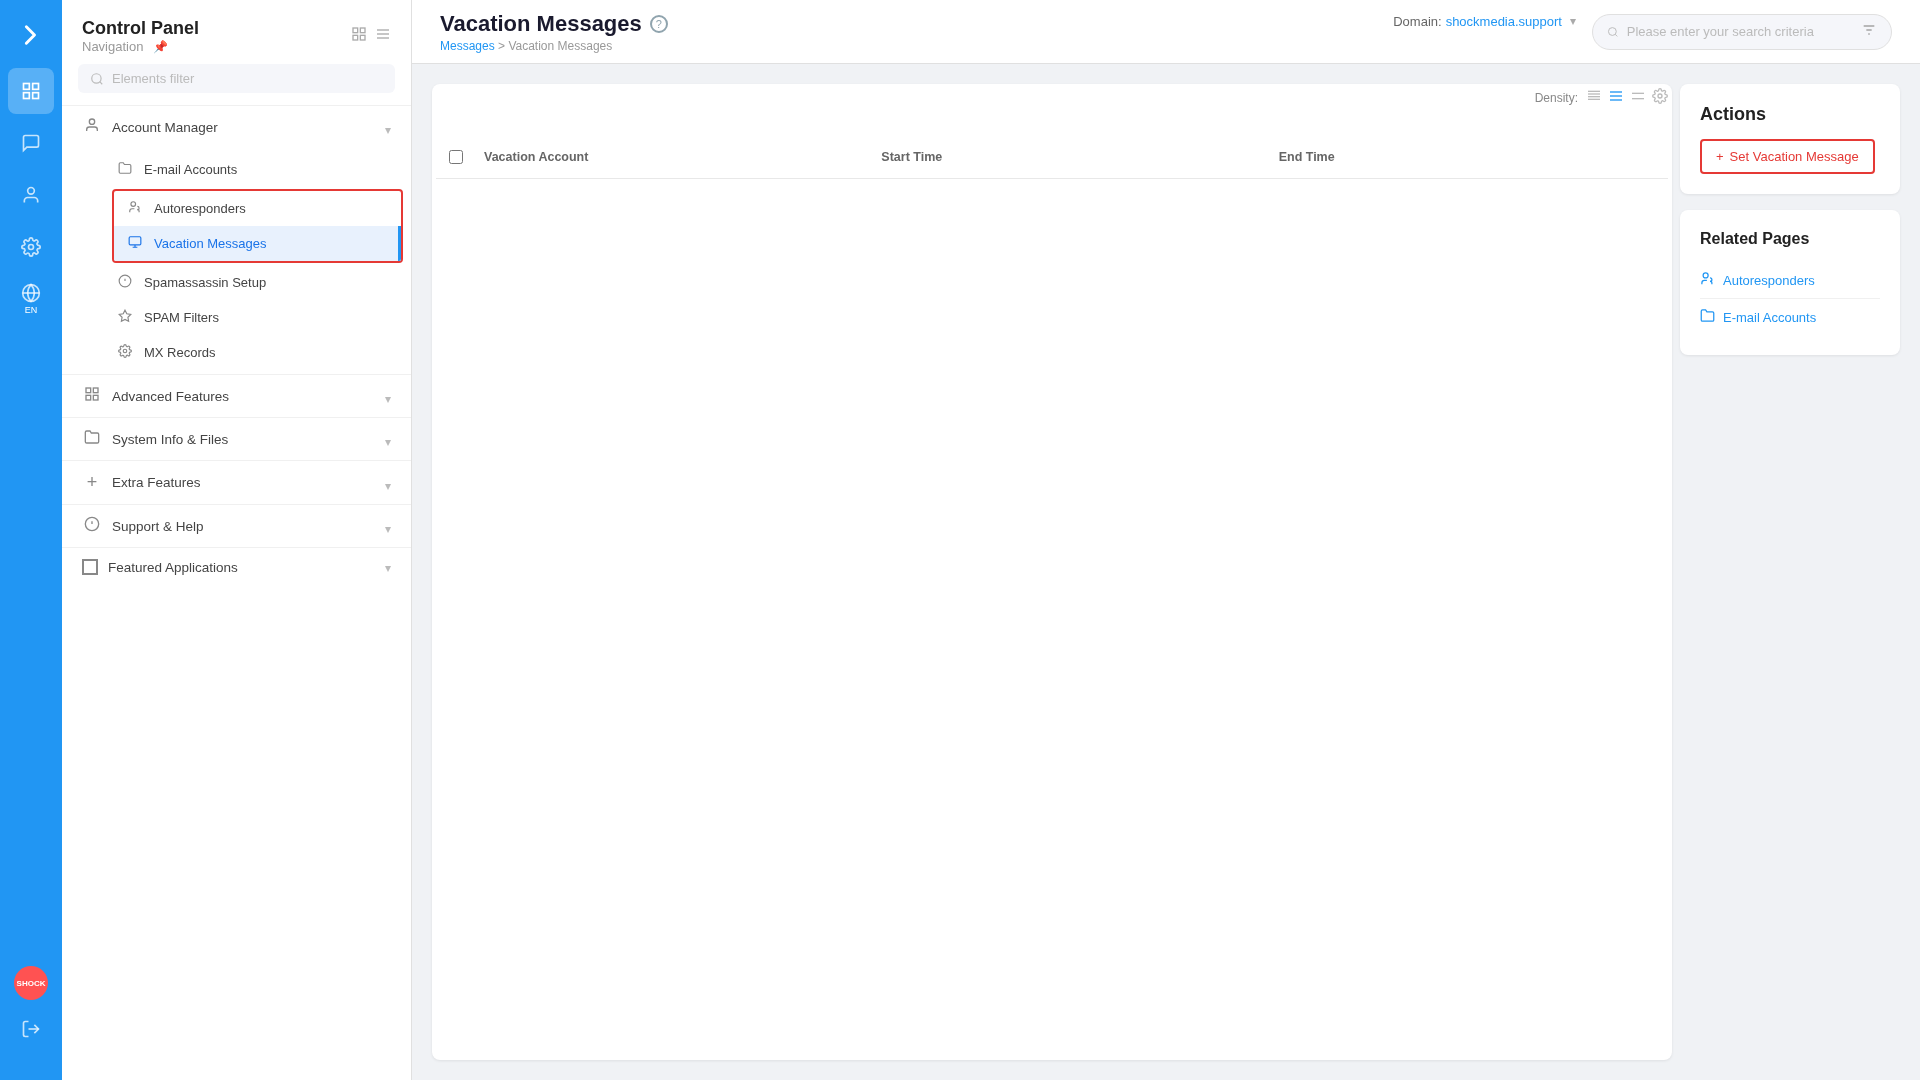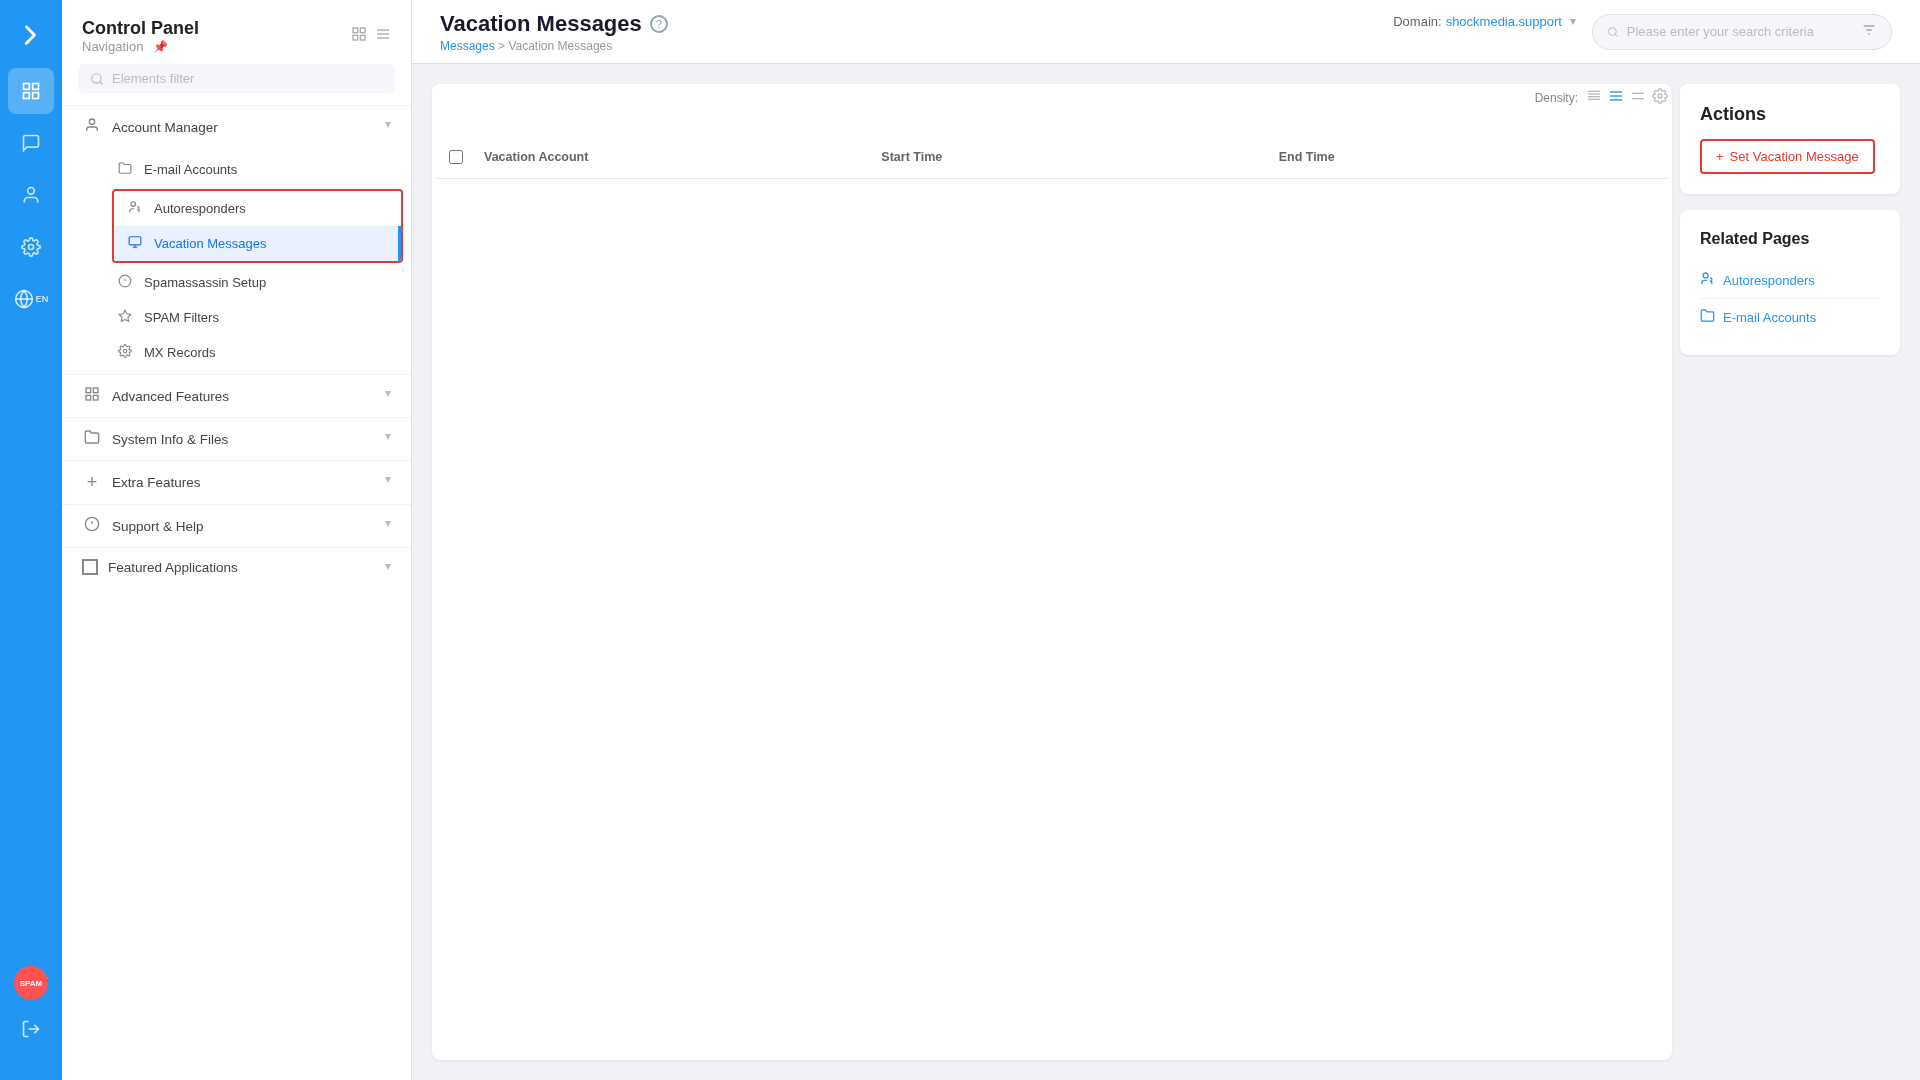--- a/index.html
+++ b/index.html
@@ -13,21 +13,21 @@
       flex-direction: column;
       align-items: center;
       padding: 12px 0;
       z-index: 10;
       flex-shrink: 0;
     }
     .icon-bar-top { flex: 1; display: flex; flex-direction: column; align-items: center; gap: 6px; }
     .icon-bar-bottom { display: flex; flex-direction: column; align-items: center; gap: 6px; padding-bottom: 16px; }
     .icon-bar-item {
       width: 46px; height: 46px;
-      display: flex; flex-direction: row; align-items: center; justify-content: center;
+      display: flex; flex-direction: column; align-items: center; justify-content: center;
       color: rgba(255,255,255,0.75);
       border-radius: 8px;
       cursor: pointer;
       font-size: 20px;
       gap: 2px;
     }
     .icon-bar-item.active { background: rgba(255,255,255,0.25); color: #fff; }
     .icon-bar-item .label { font-size: 9px; color: #fff; }
     .icon-bar-logo {
       width: 46px; height: 46px;
@@ -74,21 +74,21 @@
       gap: 8px;
       color: #bbb;
       font-size: 13px;
     }
 
     .sidebar-section {
       border-top: 1px solid #f0f0f0;
     }
     .sidebar-section-item {
       display: flex;
-      align-items: flex-start;
+      align-items: flex-end;
       justify-content: space-between;
       padding: 11px 20px;
       cursor: pointer;
       font-size: 13.5px;
       color: #444;
       gap: 3px;
     }
     .sidebar-section-item .item-left { display: flex; align-items: center; gap: 10px; }
     .sidebar-section-item .item-icon { color: #888; font-size: 16px; width: 20px; text-align: center; }
     .sidebar-section-item .chevron { color: #bbb; font-size: 12px; }
@@ -303,21 +303,21 @@
       <svg width="20" height="20" viewBox="0 0 24 24" fill="none" stroke="rgba(255,255,255,0.75)" stroke-width="2">
         <circle cx="12" cy="12" r="10"></circle>
         <line x1="2" y1="12" x2="22" y2="12"></line>
         <path d="M12 2a15.3 15.3 0 0 1 4 10 15.3 15.3 0 0 1-4 10 15.3 15.3 0 0 1-4-10 15.3 15.3 0 0 1 4-10z"></path>
       </svg>
       <span class="label">EN</span>
     </div>
   </div>
   <div class="icon-bar-bottom">
     <div class="avatar-circle">
-      <span style="font-size:8px;font-weight:bold;color:white;">SPAM</span>
+      <span style="font-size:8px;font-weight:bold;color:white;">SHOCK</span>
     </div>
     <div class="icon-bar-item">
       <svg width="20" height="20" viewBox="0 0 24 24" fill="none" stroke="rgba(255,255,255,0.75)" stroke-width="2">
         <path d="M9 21H5a2 2 0 0 1-2-2V5a2 2 0 0 1 2-2h4"></path>
         <polyline points="16 17 21 12 16 7"></polyline>
         <line x1="21" y1="12" x2="9" y2="12"></line>
       </svg>
     </div>
   </div>
 </div>

